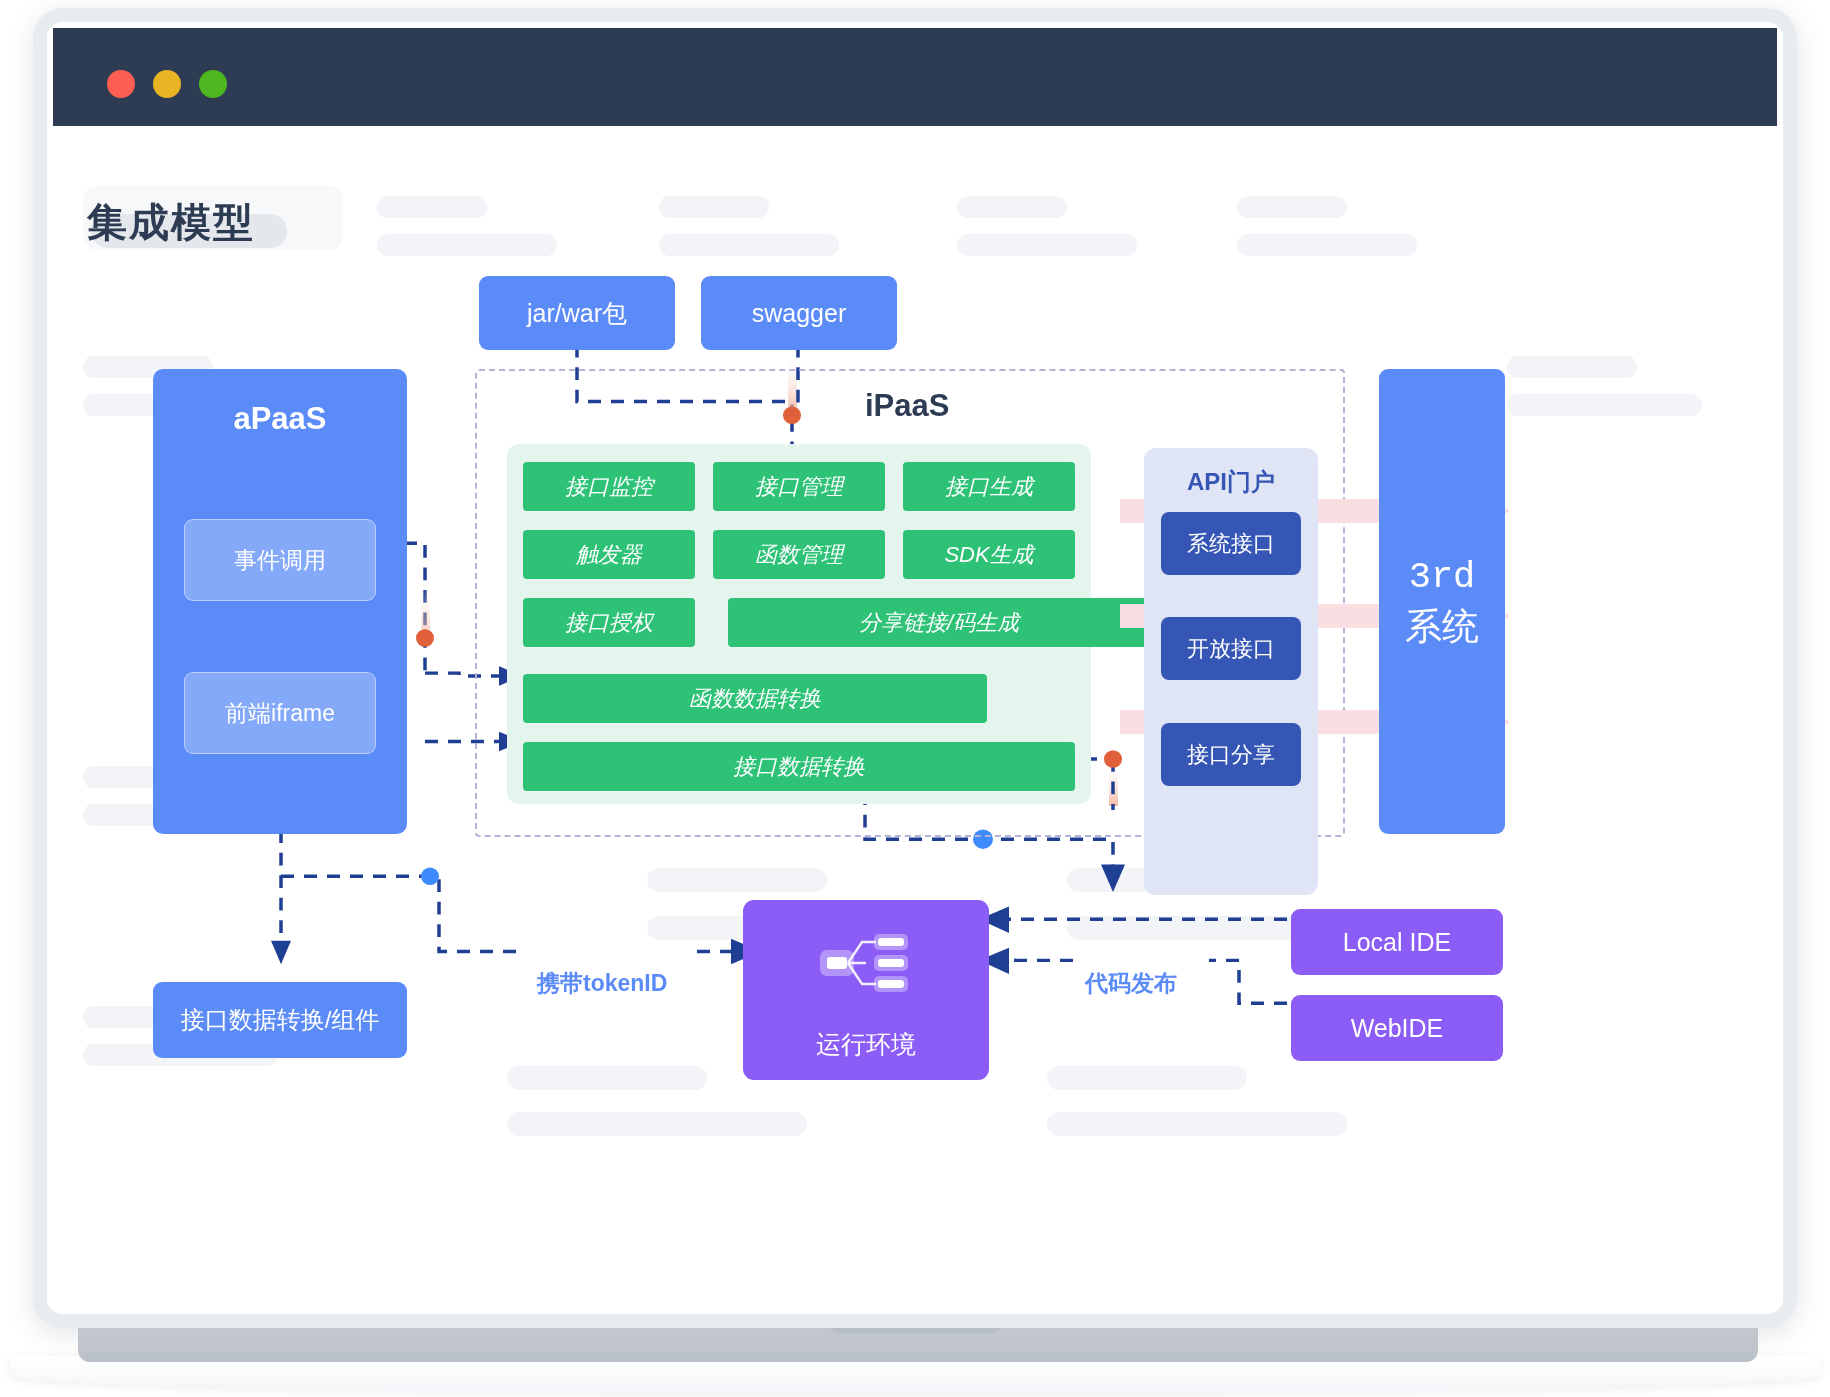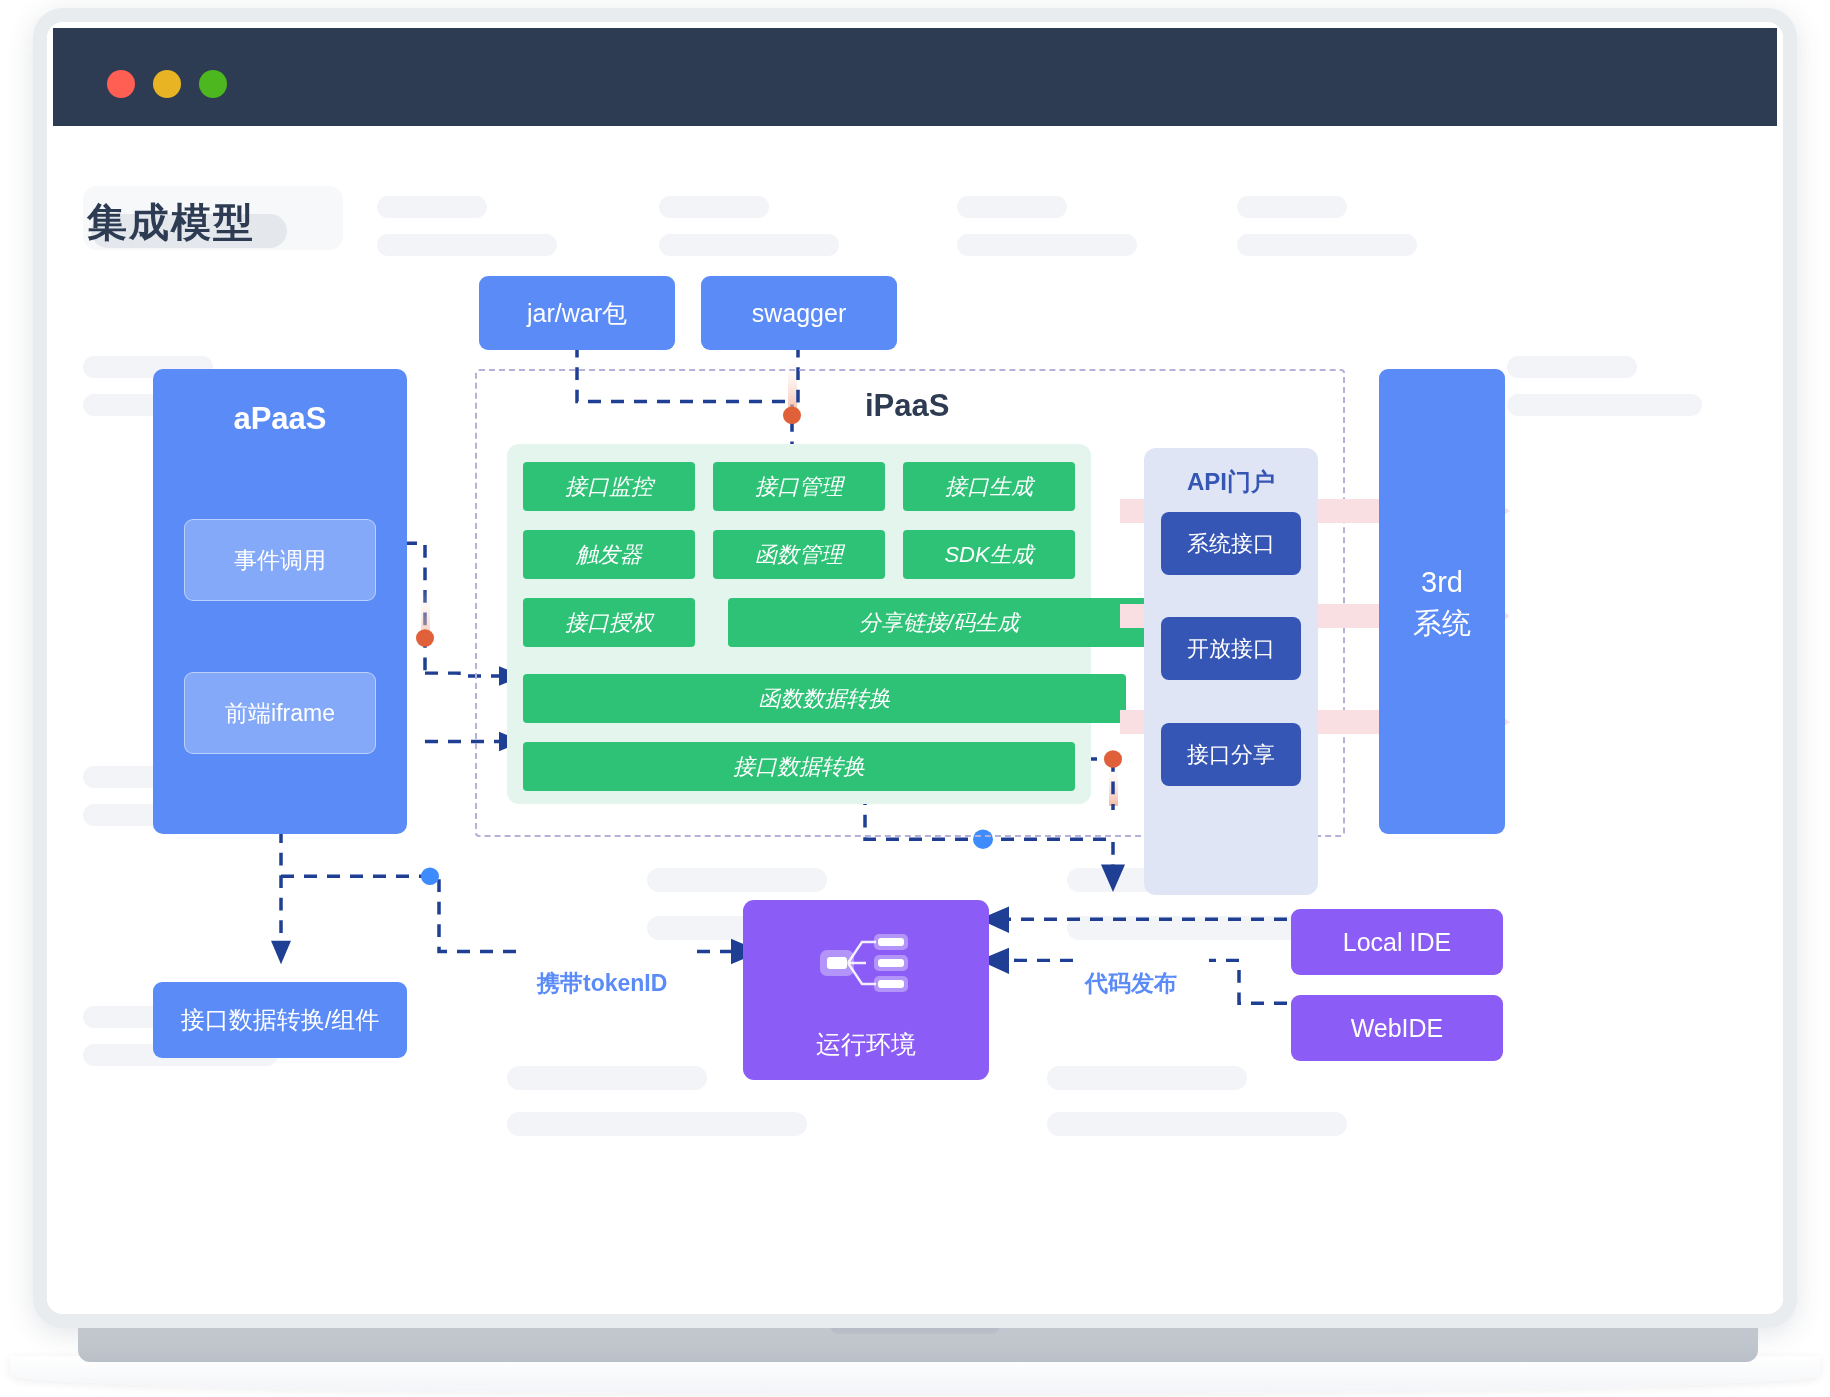--- a/index.html
+++ b/index.html
@@ -185,21 +185,21 @@
     position: absolute; right: 0; top: 0;
     width: 0; height: 0;
     border-top: 23px solid transparent;
     border-bottom: 23px solid transparent;
     border-left: 36px solid #f9dfe1;
   }
 
   
   #box-3rd {
     left: 1332px; top: 243px; width: 126px; height: 465px;
-    flex-direction: column; font-size: 29px;
+    flex-direction: column; font-size: 37px; font-family: Liberation Mono, monospace;
   }
   #box-3rd .l1 { line-height: 1.5; }
 
   
   #box-runtime {
     left: 696px; top: 774px; width: 246px; height: 180px;
     flex-direction: column; justify-content: flex-end;
     padding-bottom: 20px; font-size: 25px; border-radius: 11px;
   }
   #runtime-icon { position: absolute; left: 50%; transform: translateX(-50%); top: 30px; }
@@ -340,21 +340,21 @@
         <div class="gcell" style="left:206px; top:18px;  width:172px;">接口管理</div>
         <div class="gcell" style="left:396px; top:18px;  width:172px;">接口生成</div>
 
         <div class="gcell" style="left:16px;  top:86px;  width:172px;">触发器</div>
         <div class="gcell" style="left:206px;top:86px;  width:172px;">函数管理</div>
         <div class="gcell" style="left:396px; top:86px;  width:172px;">SDK生成</div>
 
         <div class="gcell" style="left:16px;  top:154px; width:172px;">接口授权</div>
         <div class="gcell" style="left:206px; top:154px; width:422px;margin-left:15px;">分享链接/码生成</div>
 
-        <div class="gcell" style="left:16px; top:230px; width:603px;">函数数据转换</div>
+        <div class="gcell" style="left:16px; top:230px; width:464px;">函数数据转换</div>
         <div class="gcell" style="left:16px; top:298px; width:552px;">接口数据转换</div>
       </div>
 
       <div class="pink-arrow" style="left:1073px; top:362px; width:390px;">
         <div class="shaft"></div>
         <div class="head"></div>
       </div>
       <div class="pink-arrow" style="left:1073px; top:467px; width:390px;">
         <div class="shaft"></div>
         <div class="head"></div>

